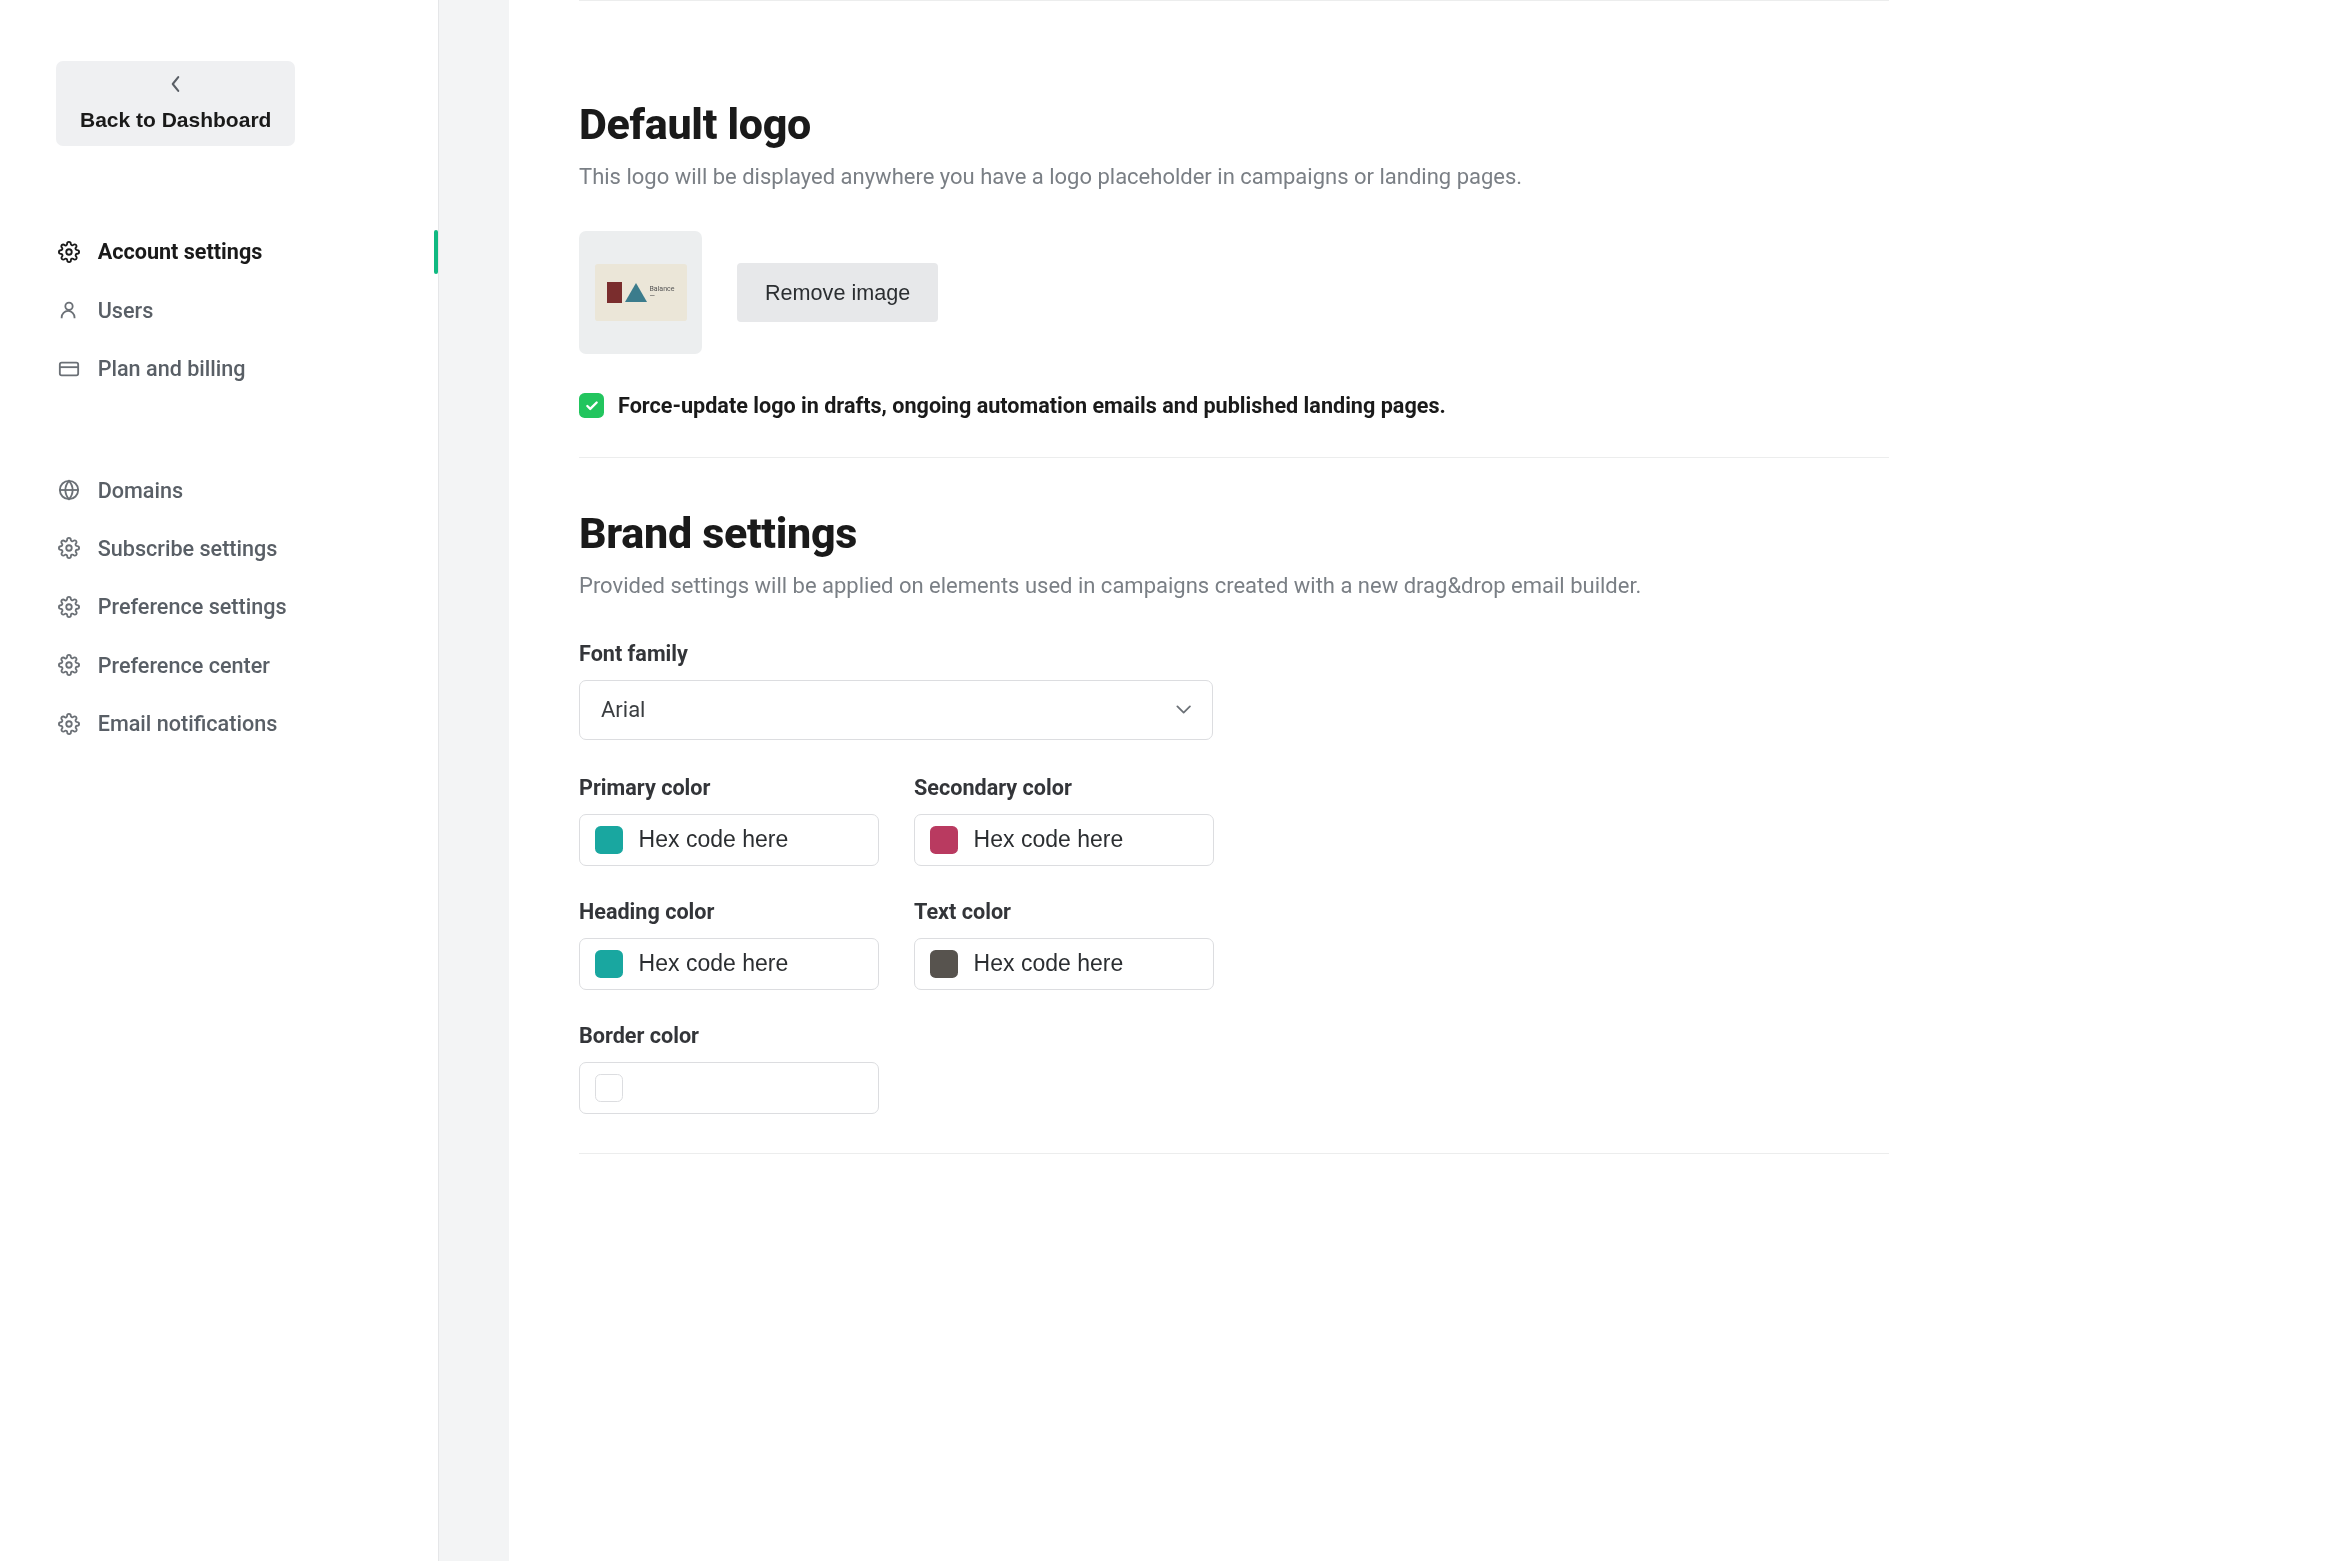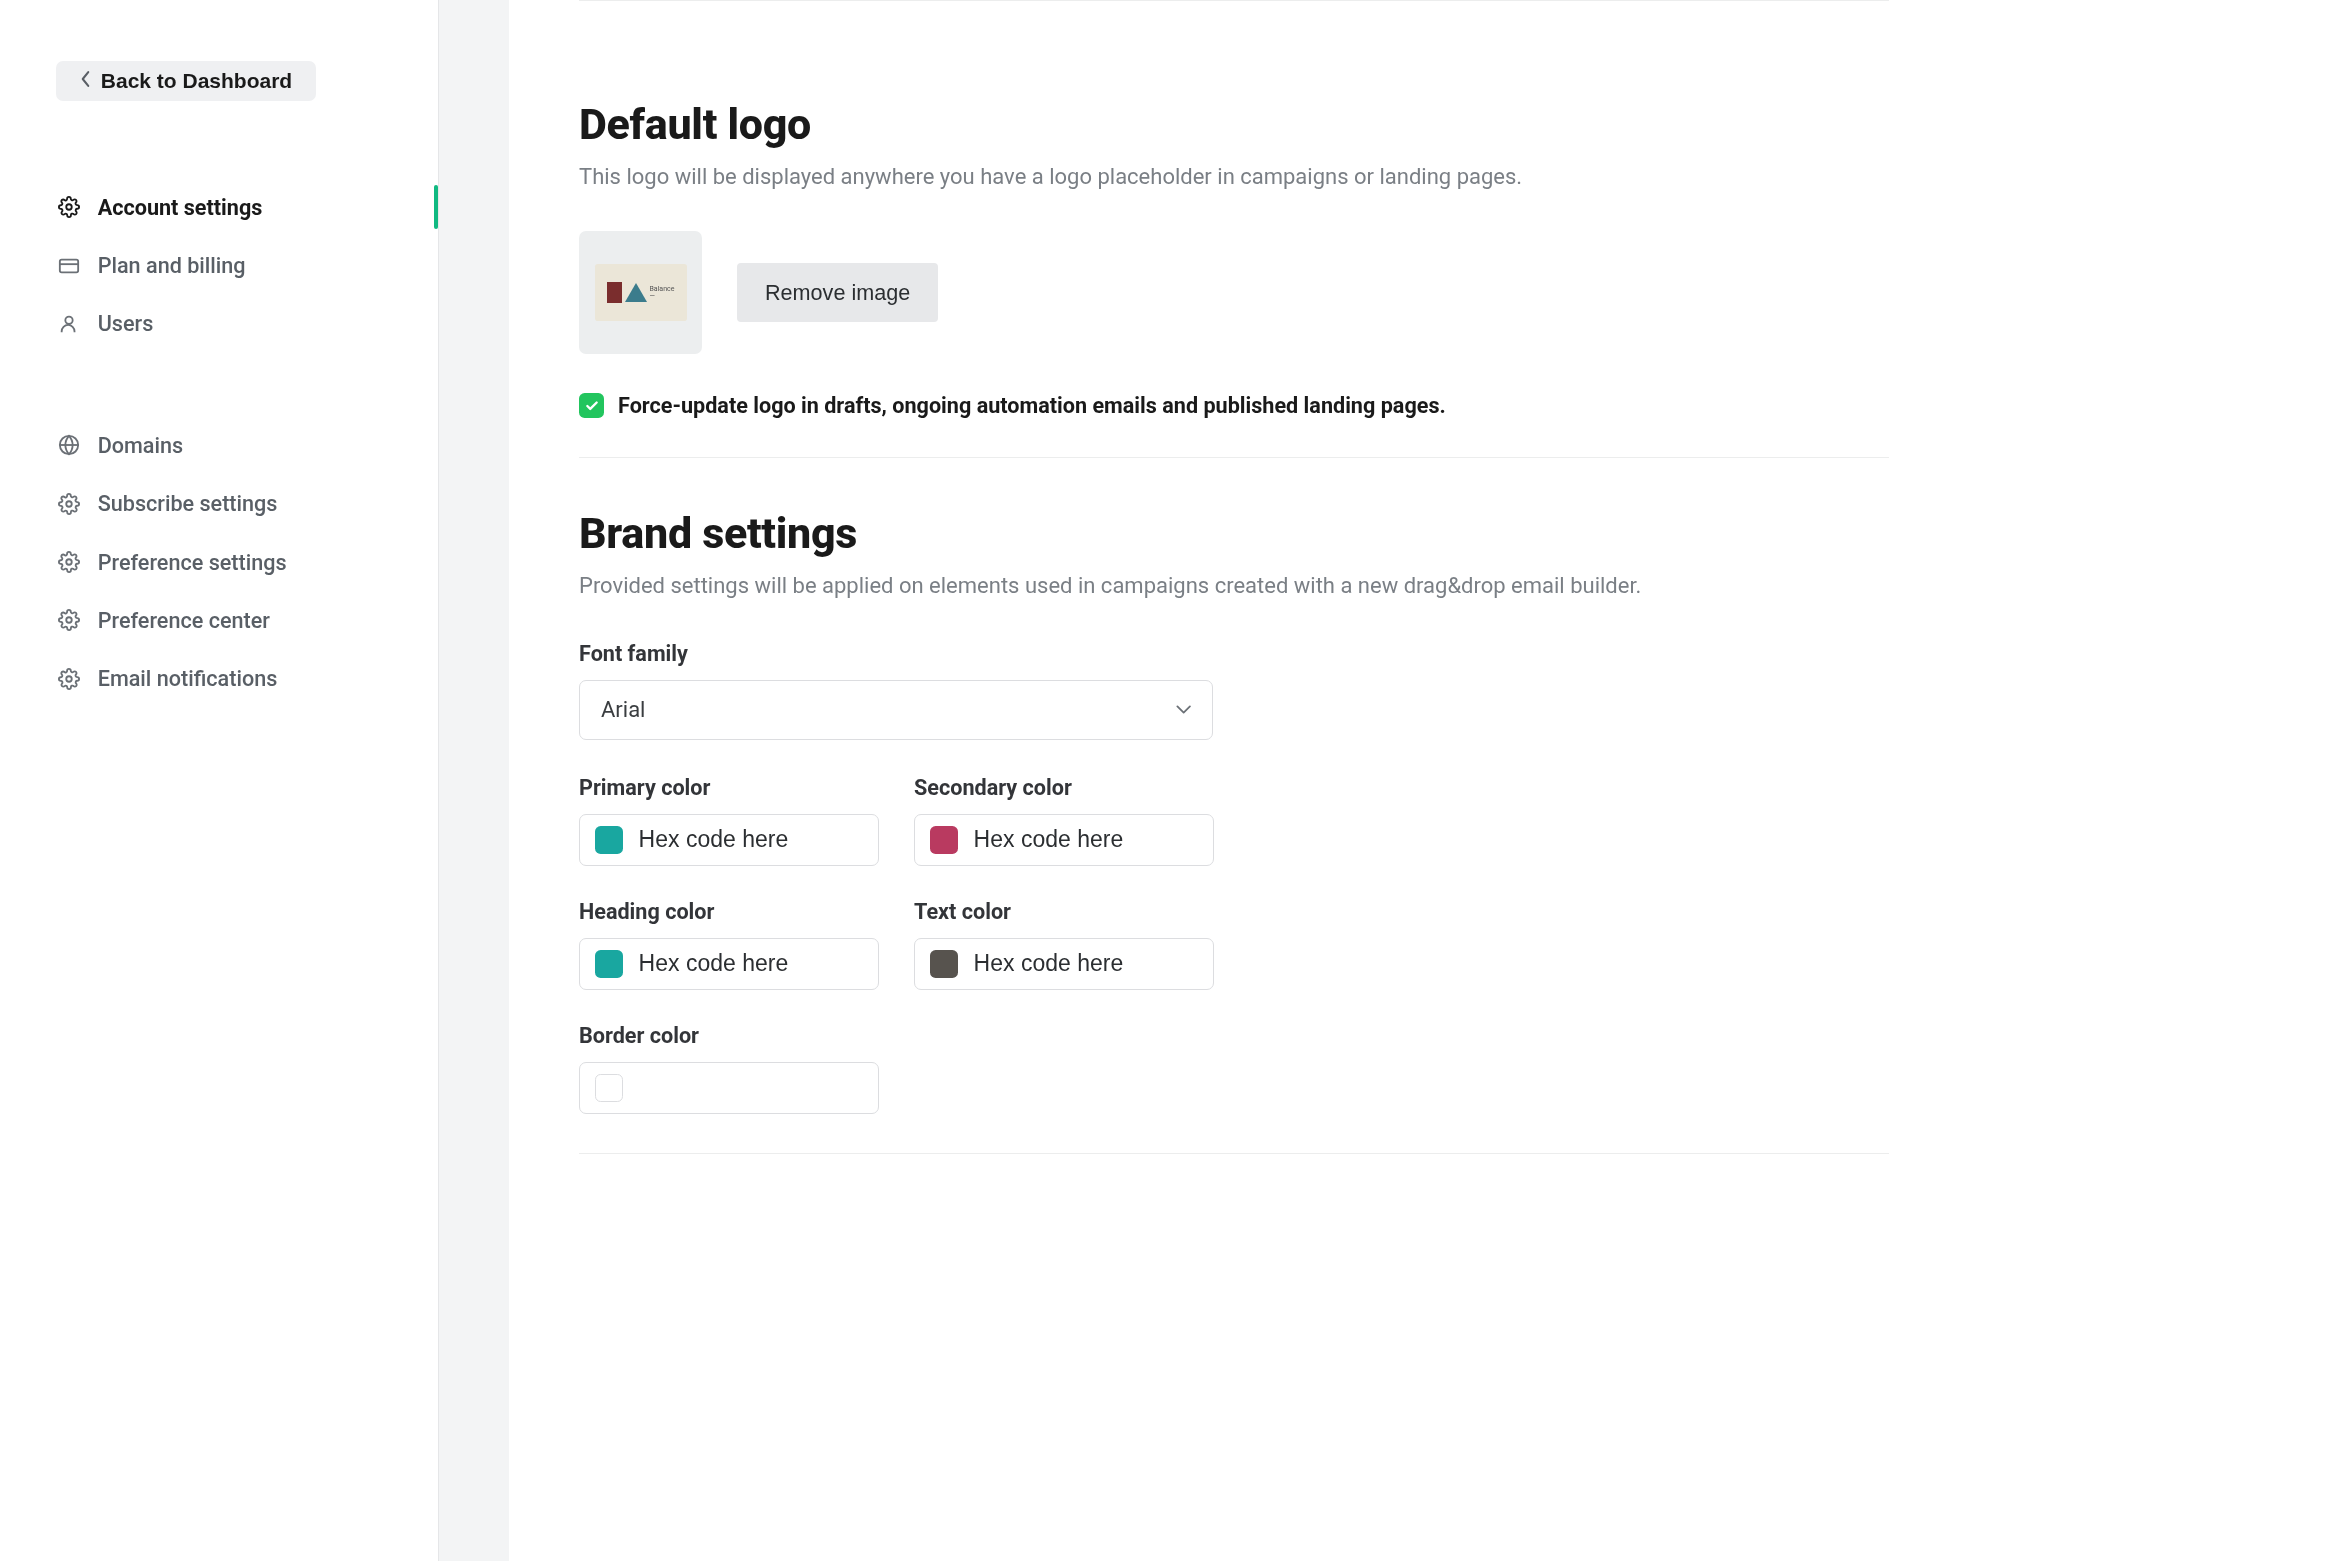--- a/index.html
+++ b/index.html
@@ -21,26 +21,27 @@
   padding: 0;
   position: relative;
 }
 .back-btn {
   display: inline-flex;
   align-items: center;
   gap: 9.8px;
   background: #eff0f2;
   border: none;
   border-radius: 7px;
-  padding: 8px 24px;
+  padding: 14px 24px;
   margin: 61px 0 0 56px;
   font-size: 21px;
   font-weight: 600;
   color: #1a1a1a;
   cursor: pointer;
+  flex-direction: column;
 }
 .back-chevron { font-size: 18px; color: #5a5f66; }
 
 .nav-group { margin-top: 77px; }
 .nav-group + .nav-group { margin-top: 63px; }
 
 .nav-item {
   display: flex;
   align-items: center;
   gap: 16.7px;
@@ -254,34 +255,34 @@
         <svg width="22" height="22" viewBox="0 0 24 24" fill="none" stroke="currentColor" stroke-width="2">
             <circle cx="12" cy="12" r="3"></circle>
             <path d="M19.4 15a1.65 1.65 0 0 0 .33 1.82l.06.06a2 2 0 1 1-2.83 2.83l-.06-.06a1.65 1.65 0 0 0-1.82-.33 1.65 1.65 0 0 0-1 1.51V21a2 2 0 0 1-4 0v-.09a1.65 1.65 0 0 0-1-1.51 1.65 1.65 0 0 0-1.82.33l-.06.06a2 2 0 1 1-2.83-2.83l.06-.06a1.65 1.65 0 0 0 .33-1.82 1.65 1.65 0 0 0-1.51-1H3a2 2 0 0 1 0-4h.09a1.65 1.65 0 0 0 1.51-1 1.65 1.65 0 0 0-.33-1.82l-.06-.06a2 2 0 1 1 2.83-2.83l.06.06a1.65 1.65 0 0 0 1.82.33h0a1.65 1.65 0 0 0 1-1.51V3a2 2 0 0 1 4 0v.09a1.65 1.65 0 0 0 1 1.51 1.65 1.65 0 0 0 1.82-.33l.06-.06a2 2 0 1 1 2.83 2.83l-.06.06a1.65 1.65 0 0 0-.33 1.82v0a1.65 1.65 0 0 0 1.51 1H21a2 2 0 0 1 0 4h-.09a1.65 1.65 0 0 0-1.51 1z"></path>
           </svg>
       </span>
       <span>Account settings</span>
     </div>
     <div class="nav-item">
       <span class="nav-icon">
         <svg width="22" height="22" viewBox="0 0 24 24" fill="none" stroke="currentColor" stroke-width="2">
+            <circle cx="12" cy="8" r="4"></circle>
+            <path d="M4 21v-1a7 7 0 0 1 14 0v1"></path>
+          </svg>
+      </span>
+      <span>Users</span>
+    </div>
+    <div class="nav-item">
+      <span class="nav-icon">
+        <svg width="22" height="22" viewBox="0 0 24 24" fill="none" stroke="currentColor" stroke-width="2">
             <rect x="2" y="5" width="20" height="14" rx="2"></rect>
             <line x1="2" y1="10" x2="22" y2="10"></line>
           </svg>
       </span>
       <span>Plan and billing</span>
-    </div>
-    <div class="nav-item">
-      <span class="nav-icon">
-        <svg width="22" height="22" viewBox="0 0 24 24" fill="none" stroke="currentColor" stroke-width="2">
-            <circle cx="12" cy="8" r="4"></circle>
-            <path d="M4 21v-1a7 7 0 0 1 14 0v1"></path>
-          </svg>
-      </span>
-      <span>Users</span>
     </div>
   </div>
 
   <div class="nav-group">
     <div class="nav-item">
       <span class="nav-icon">
         <svg width="22" height="22" viewBox="0 0 24 24" fill="none" stroke="currentColor" stroke-width="2">
             <circle cx="12" cy="12" r="10"></circle>
             <line x1="2" y1="12" x2="22" y2="12"></line>
             <path d="M12 2a15.3 15.3 0 0 1 4 10 15.3 15.3 0 0 1-4 10 15.3 15.3 0 0 1-4-10 15.3 15.3 0 0 1 4-10z"></path>

